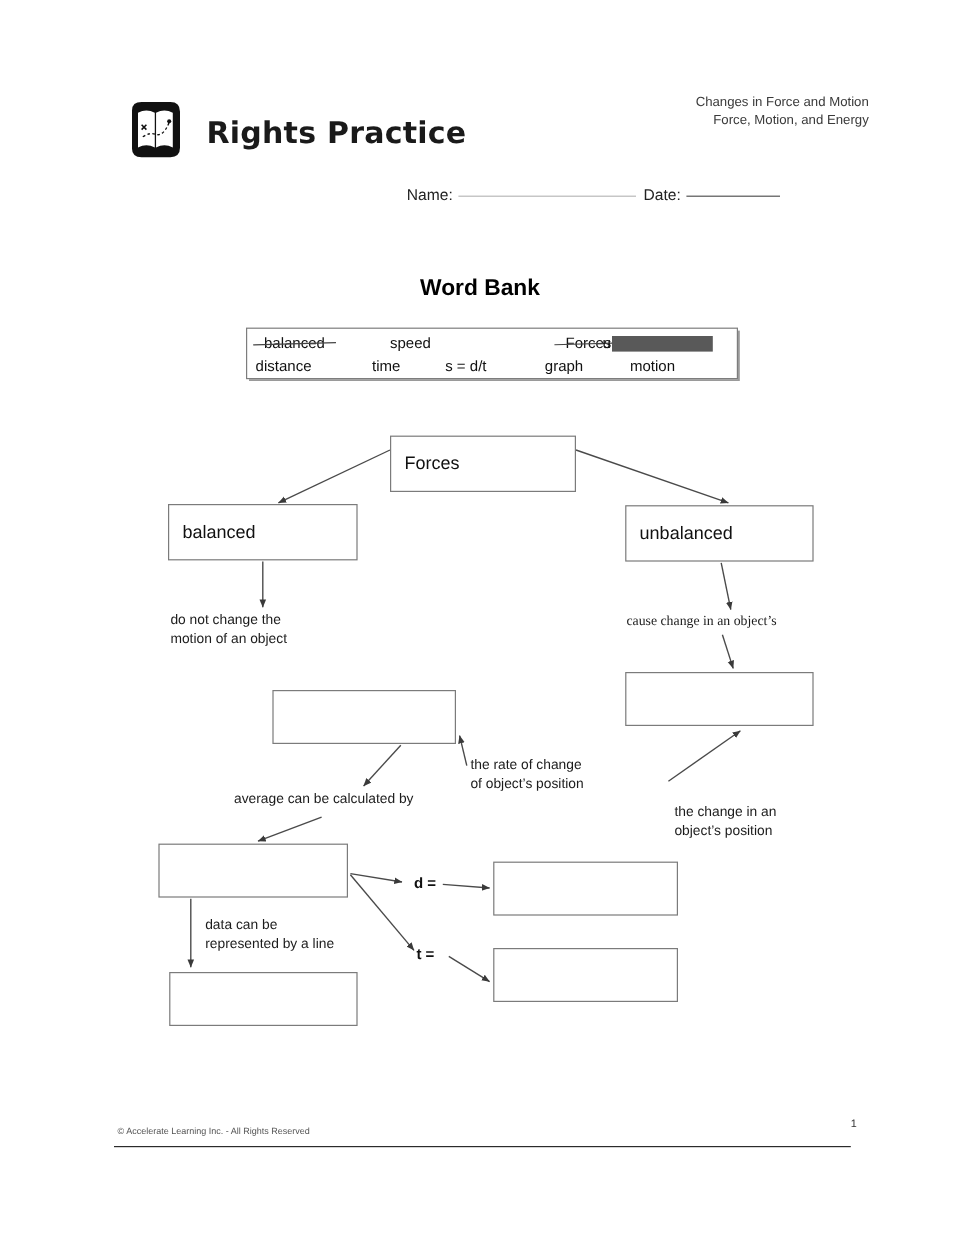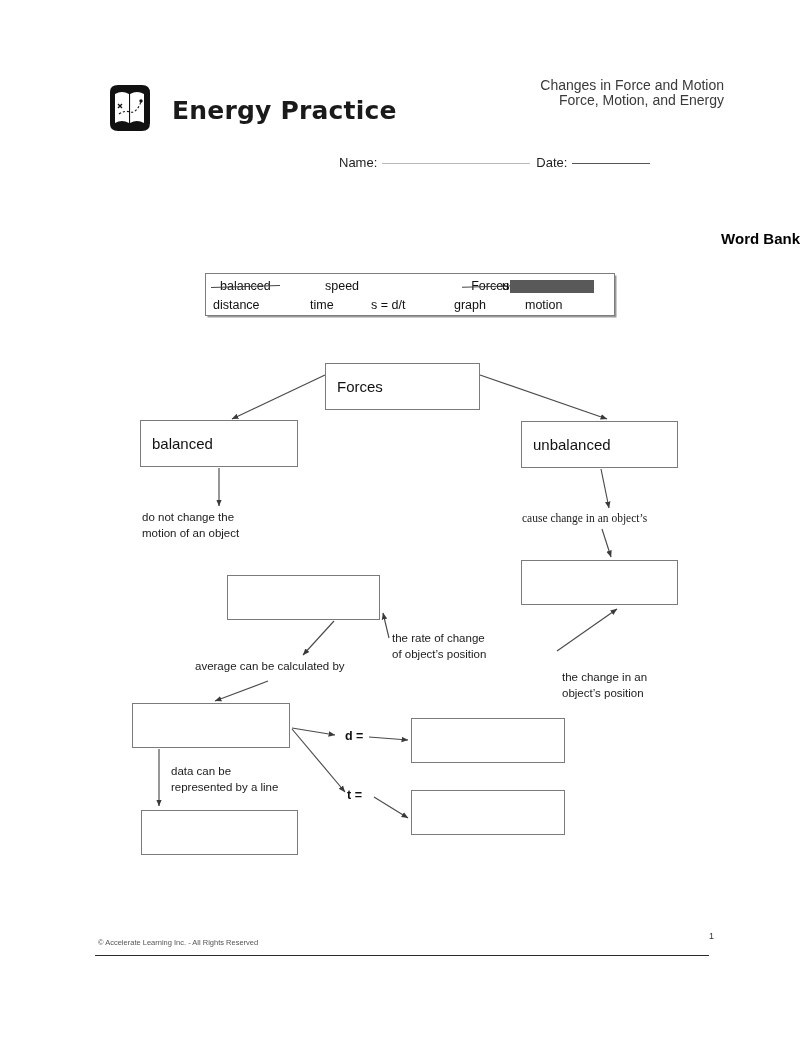--- a/index.html
+++ b/index.html
@@ -42,21 +42,21 @@
     letter-spacing: 0.2px;
     color: #1a1a1a;
     font-family: "DejaVu Sans", sans-serif;
   }
 
   .header-meta {
     position: absolute;
     right: 76px;
     top: 78px;
     text-align: right;
-    font-size: 14px;
+    font-size: 11px;
     line-height: 15px;
     color: #3a3a3a;
   }
 
   
   .namedate {
     position: absolute;
     left: 339px;
     top: 155px;
     font-size: 13px;
@@ -78,22 +78,22 @@
     margin: 0 0 3px 5px;
     vertical-align: baseline;
   }
 
   
   .wordbank-title {
     position: absolute;
     left: 0;
     top: 230px;
     width: 800px;
-    text-align: right;
-    font-size: 15px;
+    text-align: center;
+    font-size: 19px;
     font-weight: bold;
   }
   .wordbank-box {
     position: absolute;
     left: 205px;
     top: 273px;
     width: 408px;
     height: 41px;
     border: 1.3px solid #7d7d7d;
     background: #ffffff;
@@ -202,21 +202,21 @@
       <path d="M6,10 Q6,3 14,3 L38,3 Q46,3 46,11 L46,41 Q46,49 38,49 L14,49 Q6,49 6,42 Z" fill="#111111"></path>
       <path d="M11,12 Q18,8 25,12 L25,41 Q18,37 11,41 Z" fill="#ffffff"></path>
       <path d="M26,12 Q33,8 40,12 L40,41 Q33,37 26,41 Z" fill="#ffffff"></path>
       <path d="M25.6,11 L25.6,41" stroke="#111111" stroke-width="0.9" fill="none"></path>
       <path d="M15,32 Q21,28 26,30 Q32,32 37,20" stroke="#111111" stroke-width="1.1" fill="none" stroke-dasharray="2.2 2"></path>
       <path d="M14,22 l4,4 M18,22 l-4,4" stroke="#111111" stroke-width="1.3"></path>
       <circle cx="37" cy="19" r="1.7" fill="#111111"></circle>
     </svg>
   </div>
 
-  <div class="brand-title">Energy Practice</div>
+  <div class="brand-title">Rights Practice</div>
 
   <div class="header-meta">
     <div>Changes in Force and Motion</div>
     <div>Force, Motion, and Energy</div>
   </div>
 
   <div class="namedate">
     <span class="lbl">Name:</span><span class="rule-light"></span><span class="lbl">Date:</span><span class="rule-dark"></span>
   </div>
 

